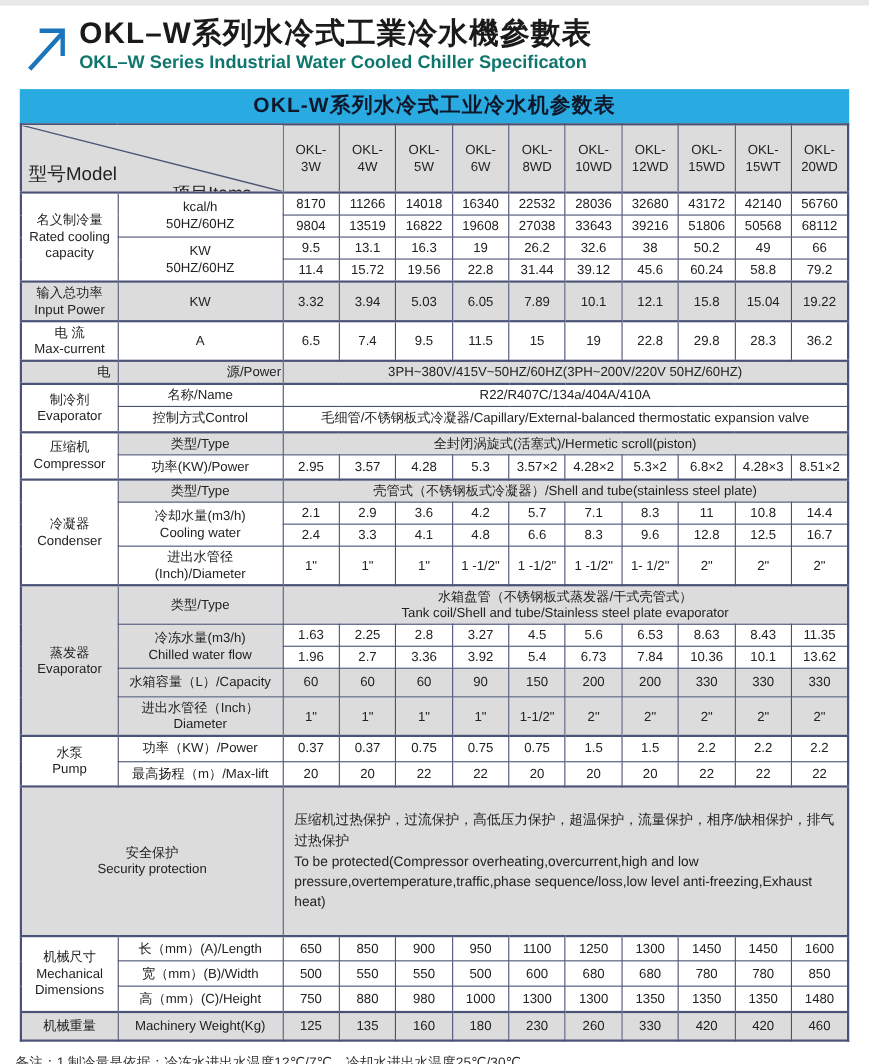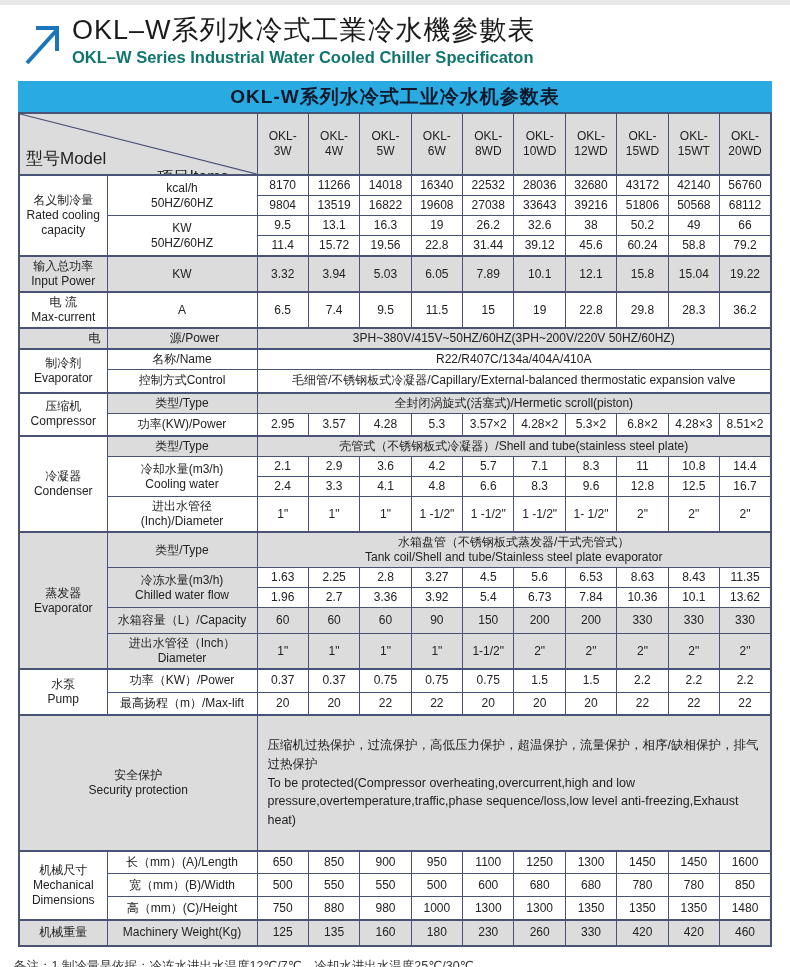--- a/index.html
+++ b/index.html
@@ -2,36 +2,36 @@
 <html><head>
 <meta charset="utf-8">
 <style>
   html,body{margin:0;padding:0;background:#ffffff;}
   body{width:790px;font-family:"Liberation Sans","DejaVu Sans",sans-serif;color:#222;}
   .topstrip{height:5px;background:#e8e8e8;}
   
   .page-header{display:flex;align-items:flex-start;padding:10px 18px 6px 20px;}
   .logo{width:46px;height:50px;flex:0 0 46px;margin-top:4px;}
   .titles{margin-left:6px;}
-  .title-cn{font-size:27px;font-weight:normal;color:#1a1a1a;line-height:1.15;letter-spacing:1px;}
+  .title-cn{font-size:27px;font-weight:bold;color:#1a1a1a;line-height:1.15;letter-spacing:1px;}
   .title-en{font-size:16.5px;font-weight:bold;color:#0f766e;margin-top:2px;}
   
   .tblwrap{margin:6px 18px 0 18px;width:754px;}
   .tbar{background:#29abe2;color:#0f172a;font-size:19px;font-weight:bold;text-align:center;
         height:31px;line-height:31px;letter-spacing:1px;}
   table{border-collapse:collapse;table-layout:fixed;width:754px;border:2px solid #4a5276;}
   td,th{border:1px solid #4a5276;text-align:center;vertical-align:middle;
         white-space:pre-line;padding:2px 1px;font-size:12px;line-height:1.25;
         font-weight:normal;color:#222;overflow:hidden;}
   .g{background:#dcdcdc;}
   tr.bt>td,tr.bt>th{border-top:2px solid #4a5276;}
   .cat{font-size:12px;}
   .item{font-size:12px;}
   .catR{text-align:right;padding-right:6px;}
-  .itemL{text-align:center;padding-left:26px;}
+  .itemL{text-align:right;padding-left:26px;}
   .spanval{text-align:center;}
   .security-text{text-align:left;padding:20px 10px;line-height:1.5;font-size:12.5px;}
   tr.hrow{height:37px;} tr.r20{height:20px;} tr.r22{height:23px;} tr.r25{height:26px;}
   tr.r30{height:31px;} tr.r33{height:34px;} tr.rsec{height:56px;}
   
   .corner{position:relative;padding:0;}
   .corner svg{position:absolute;left:0;top:0;width:100%;height:100%;}
   .corner .c-model{position:absolute;left:6px;bottom:5px;font-size:17px;}
   .corner .c-items{position:absolute;right:28px;top:17px;font-size:16px;margin-top:36px;}
   

